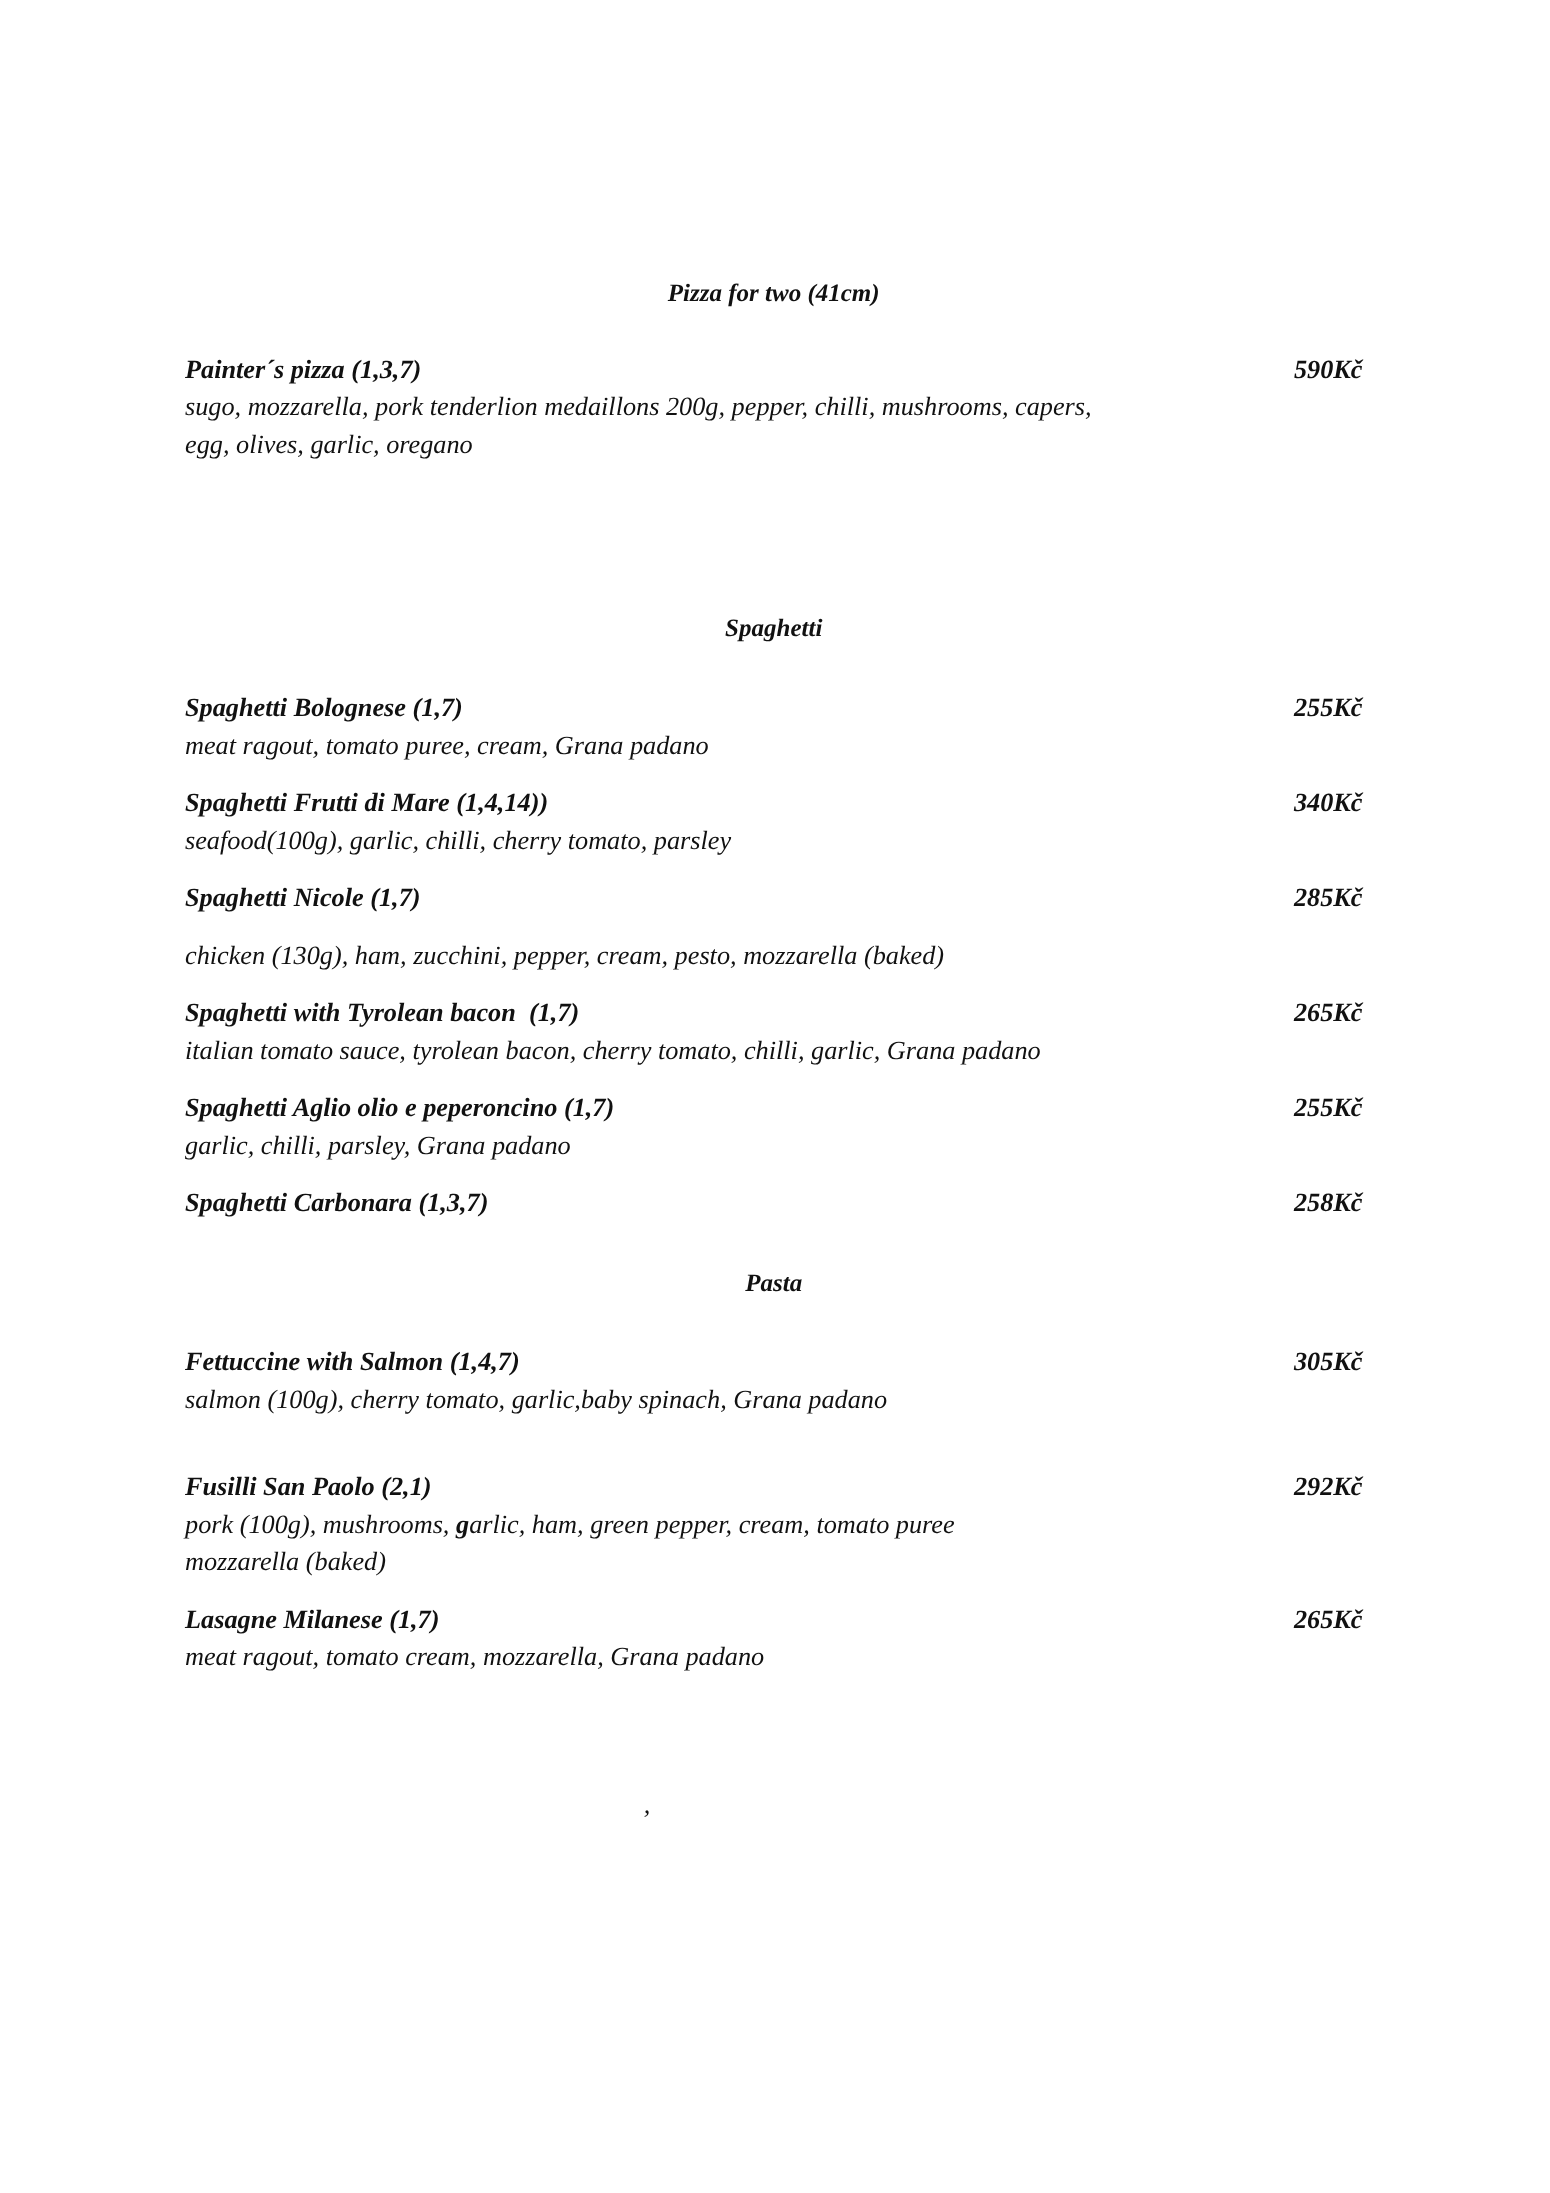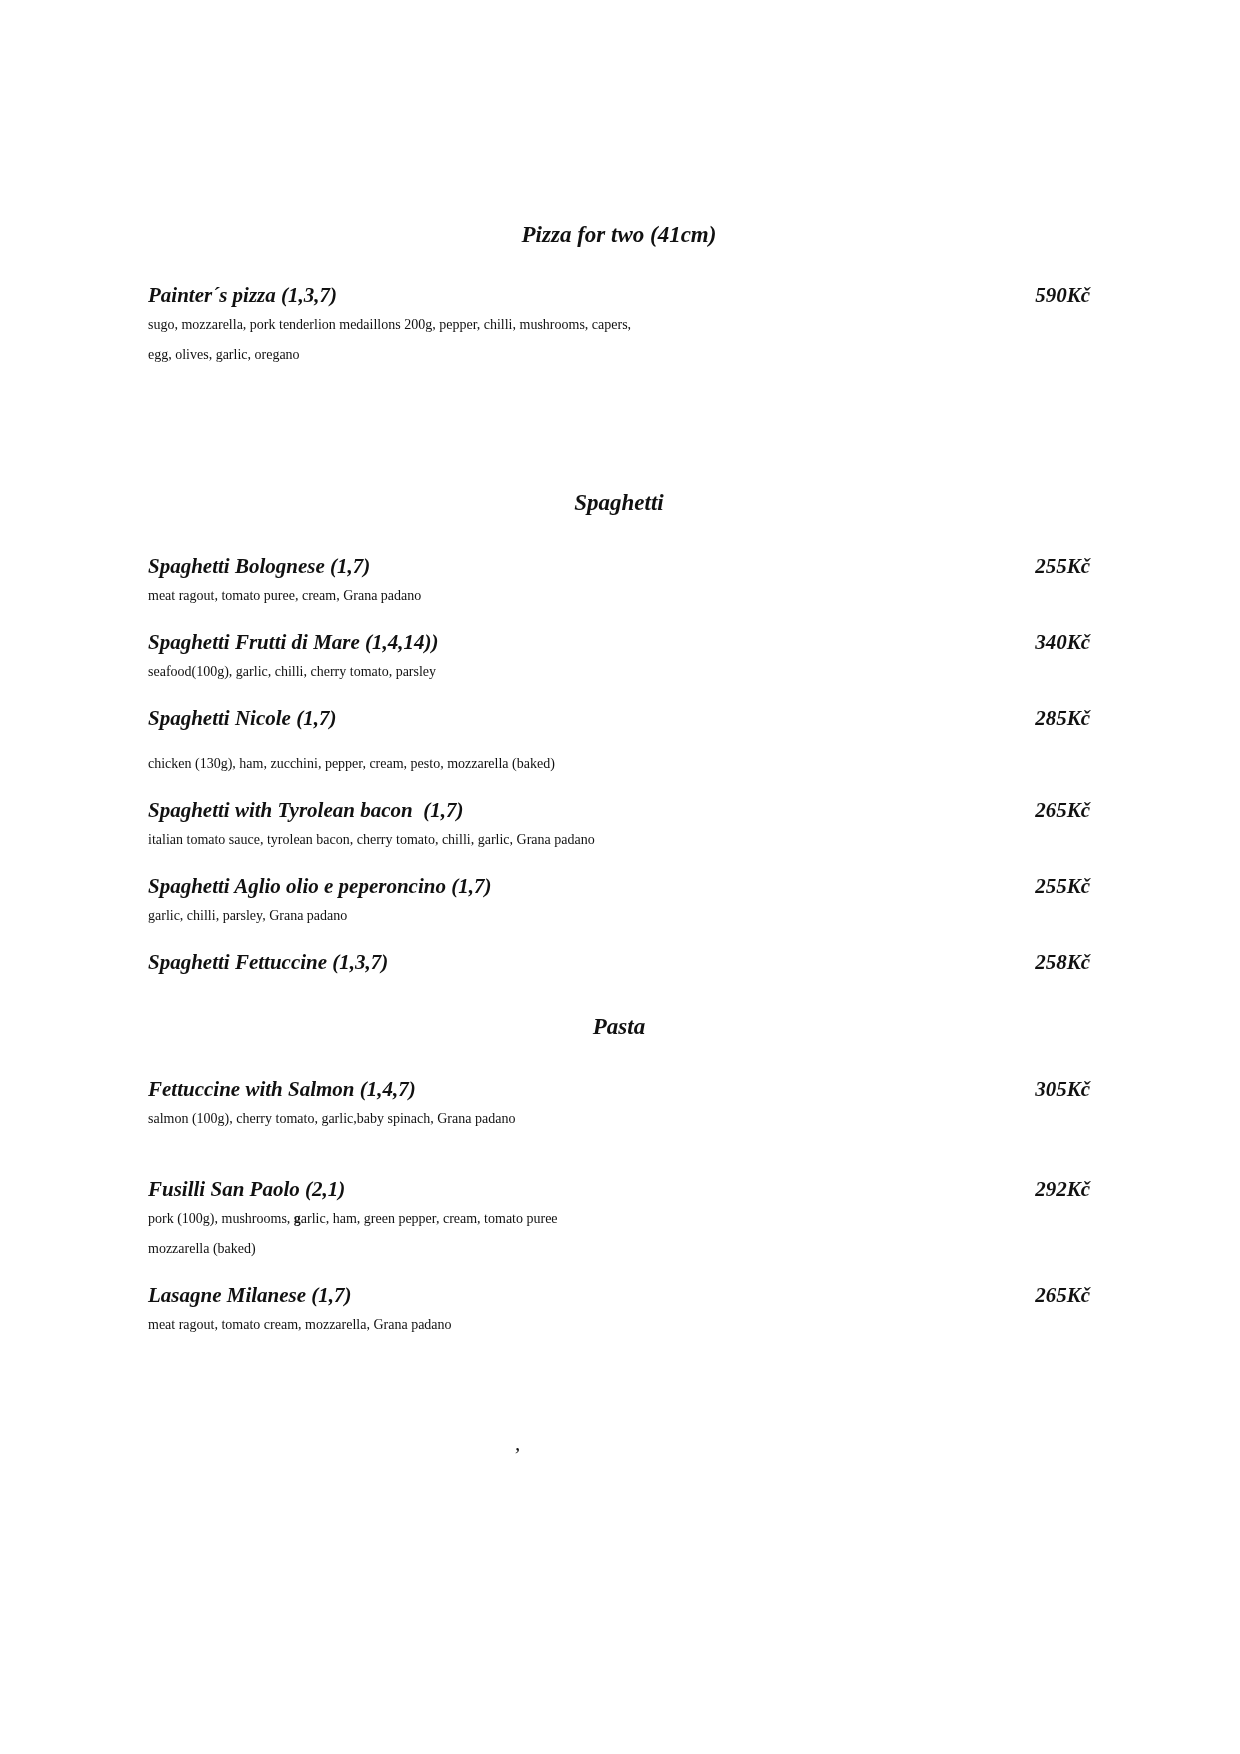--- a/index.html
+++ b/index.html
@@ -12,21 +12,21 @@
     overflow: hidden;
   }
   .page {
     width: 942px;
     margin-left: 148px;
     padding-top: 220px;
     box-sizing: border-box;
   }
   .menu-section { display: flow-root; }
   .section-heading {
-    font-size: 23px;
+    font-size: 20px;
     line-height: 30px;
     font-weight: bold;
     font-style: italic;
     text-align: center;
     white-space: pre-wrap;
   }
   .sec-0 .section-heading { margin-bottom: 30px; }
   .sec-1 { margin-top: 102px; }
   .sec-1 .section-heading { margin-bottom: 33px; font-style: italic; }
   .sec-2 { margin-top: 19px; }
@@ -41,22 +41,23 @@
     align-items: baseline;
     font-size: 21px;
     line-height: 30px;
     font-weight: bold;
     font-style: italic;
   }
   .item-name { white-space: pre-wrap; }
   .item-price { white-space: nowrap; }
 
   .item-desc {
-    font-size: 14px;
+    font-size: 21px;
     line-height: 30px;
+    font-style: italic;
     white-space: pre-wrap;
   }
   .item-desc .b { font-weight: bold; }
 
   .footer-mark {
     margin-top: 72px;
     padding-left: 367px;
     font-size: 21px;
     line-height: 30px;
     font-style: italic;
@@ -112,21 +113,21 @@
         </div>
         <div class="menu-item">
           <div class="item-row">
             <span class="item-name">Spaghetti Aglio olio e peperoncino (1,7)</span>
             <span class="item-price">255Kč</span>
           </div>
           <div class="item-desc">garlic, chilli, parsley, Grana padano</div>
         </div>
         <div class="menu-item">
           <div class="item-row">
-            <span class="item-name">Spaghetti Fettuccine (1,3,7)</span>
+            <span class="item-name">Spaghetti Carbonara (1,3,7)</span>
             <span class="item-price">258Kč</span>
           </div>
         </div>
       </section>
       <section class="menu-section sec-2">
         <div class="section-heading">Pasta</div>
         <div class="menu-item gap-lg">
           <div class="item-row">
             <span class="item-name">Fettuccine with Salmon (1,4,7)</span>
             <span class="item-price">305Kč</span>

